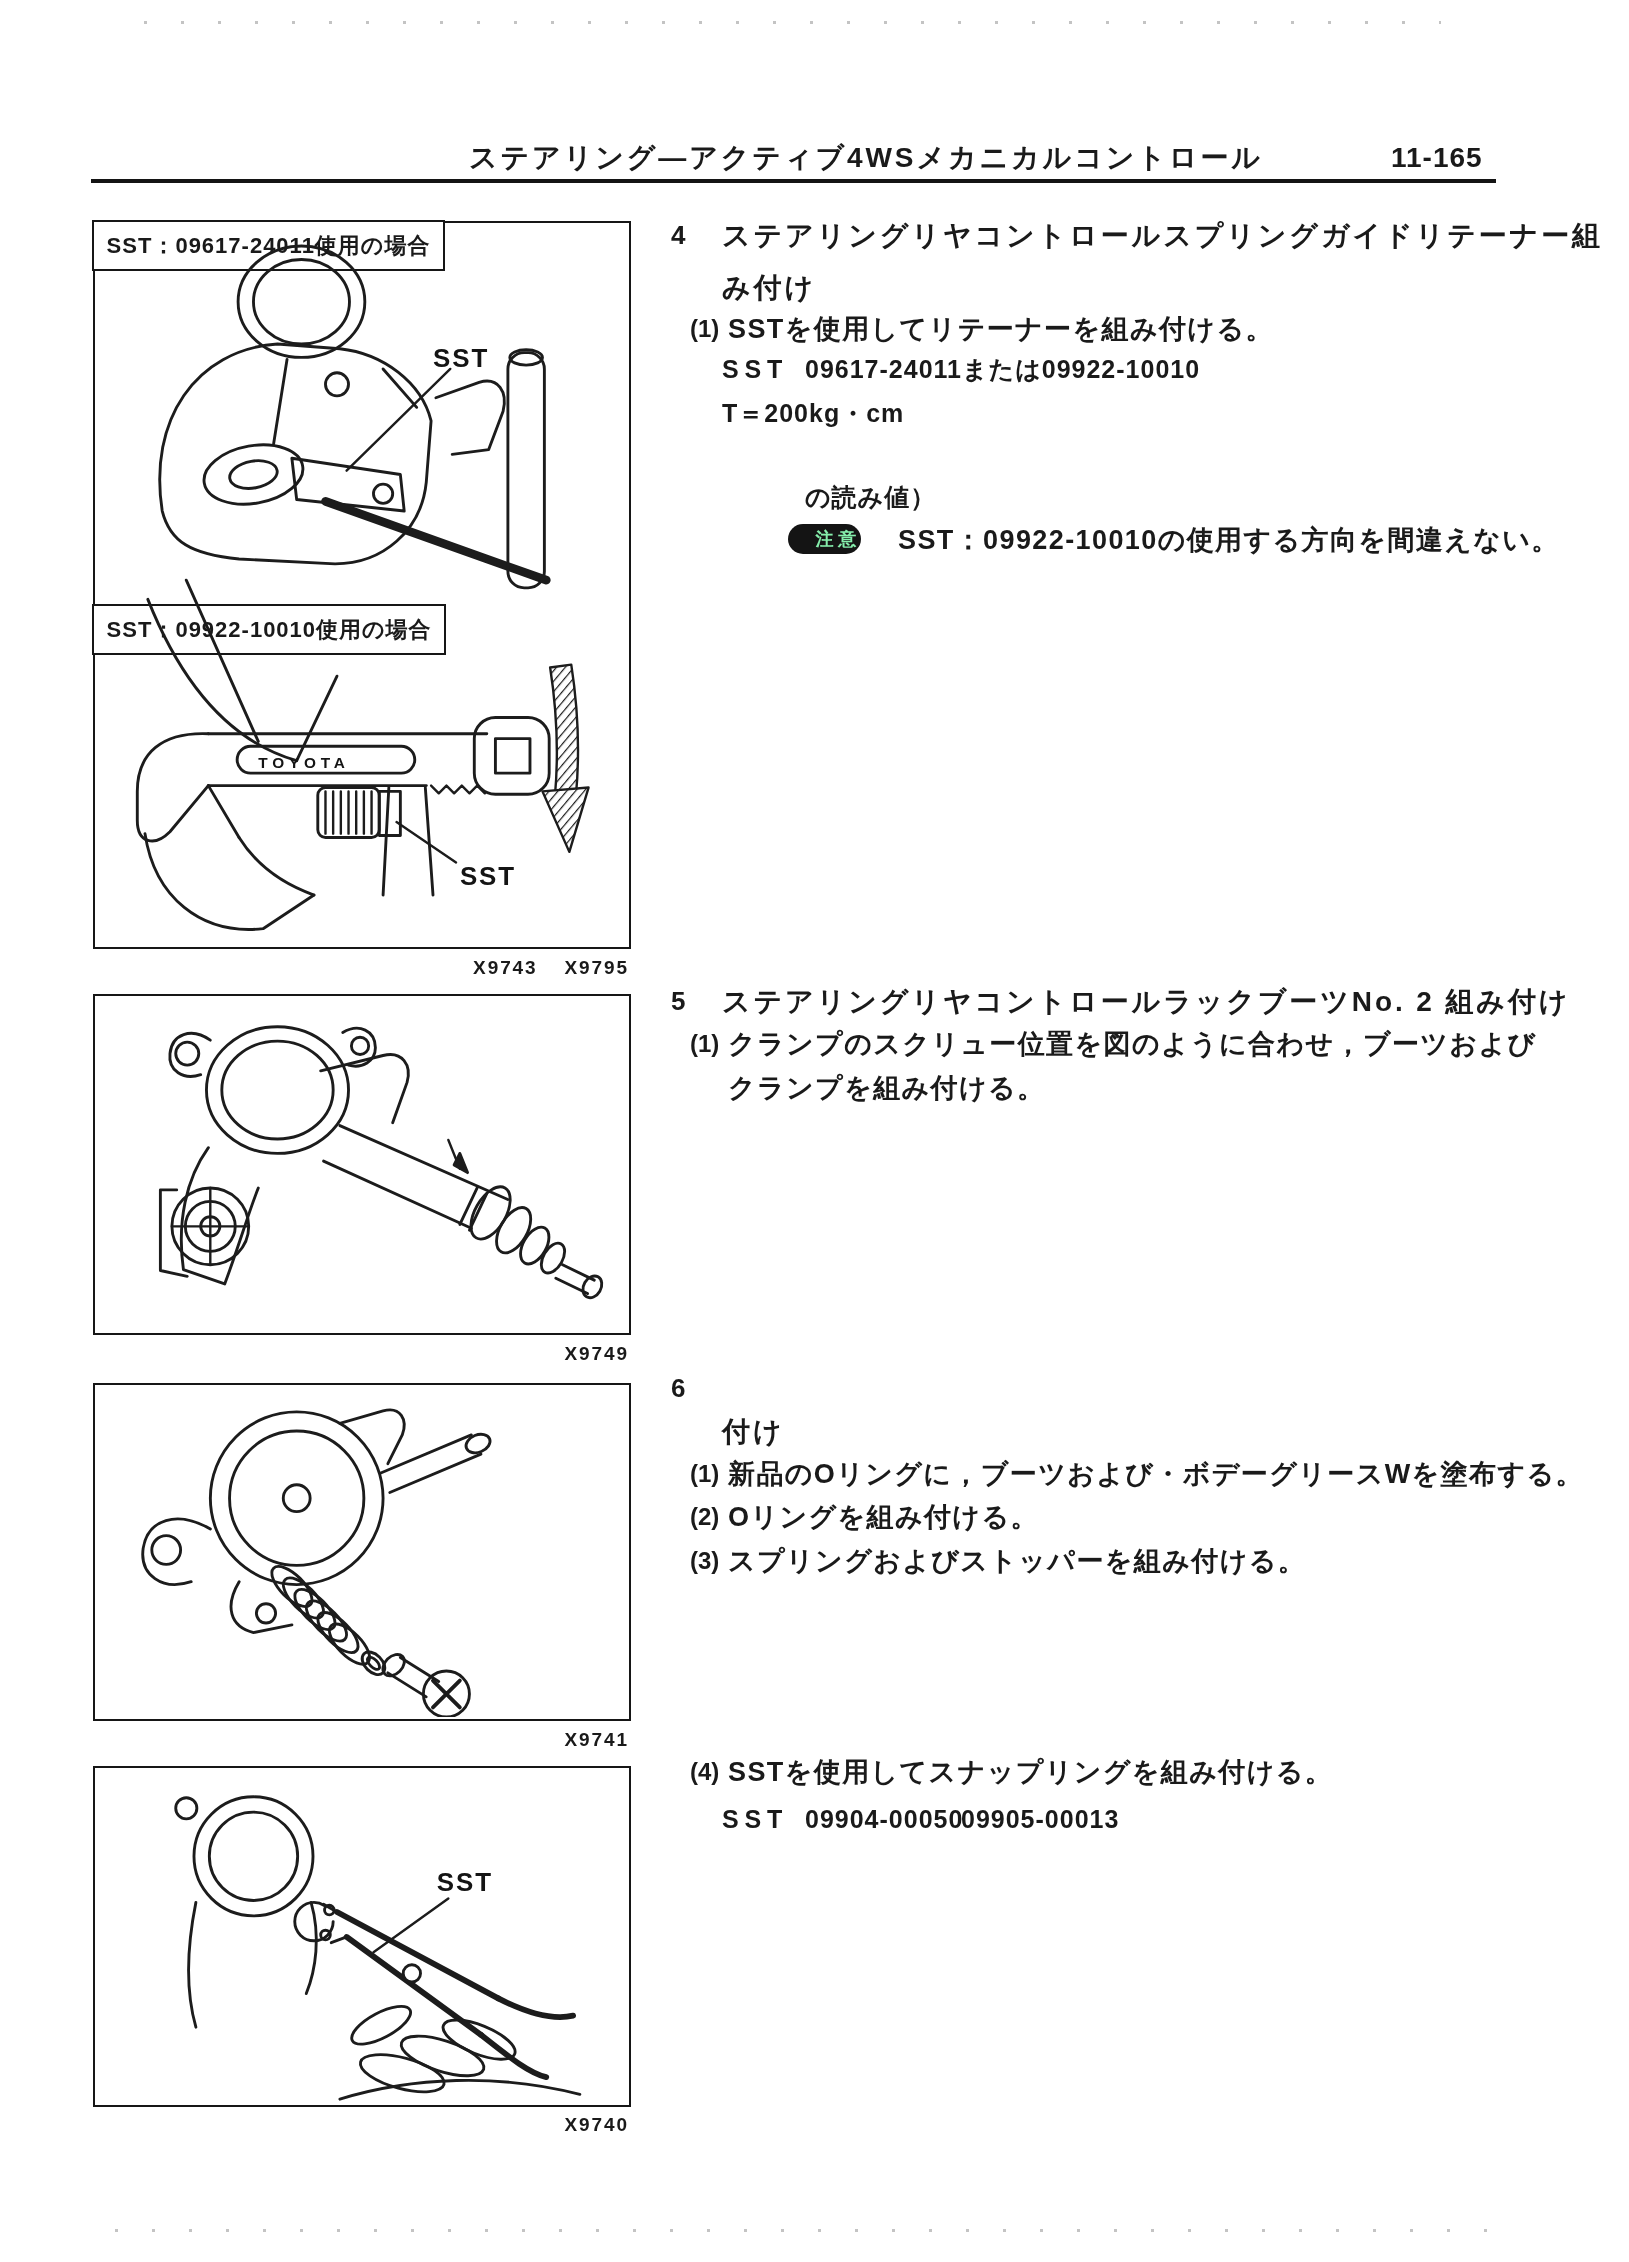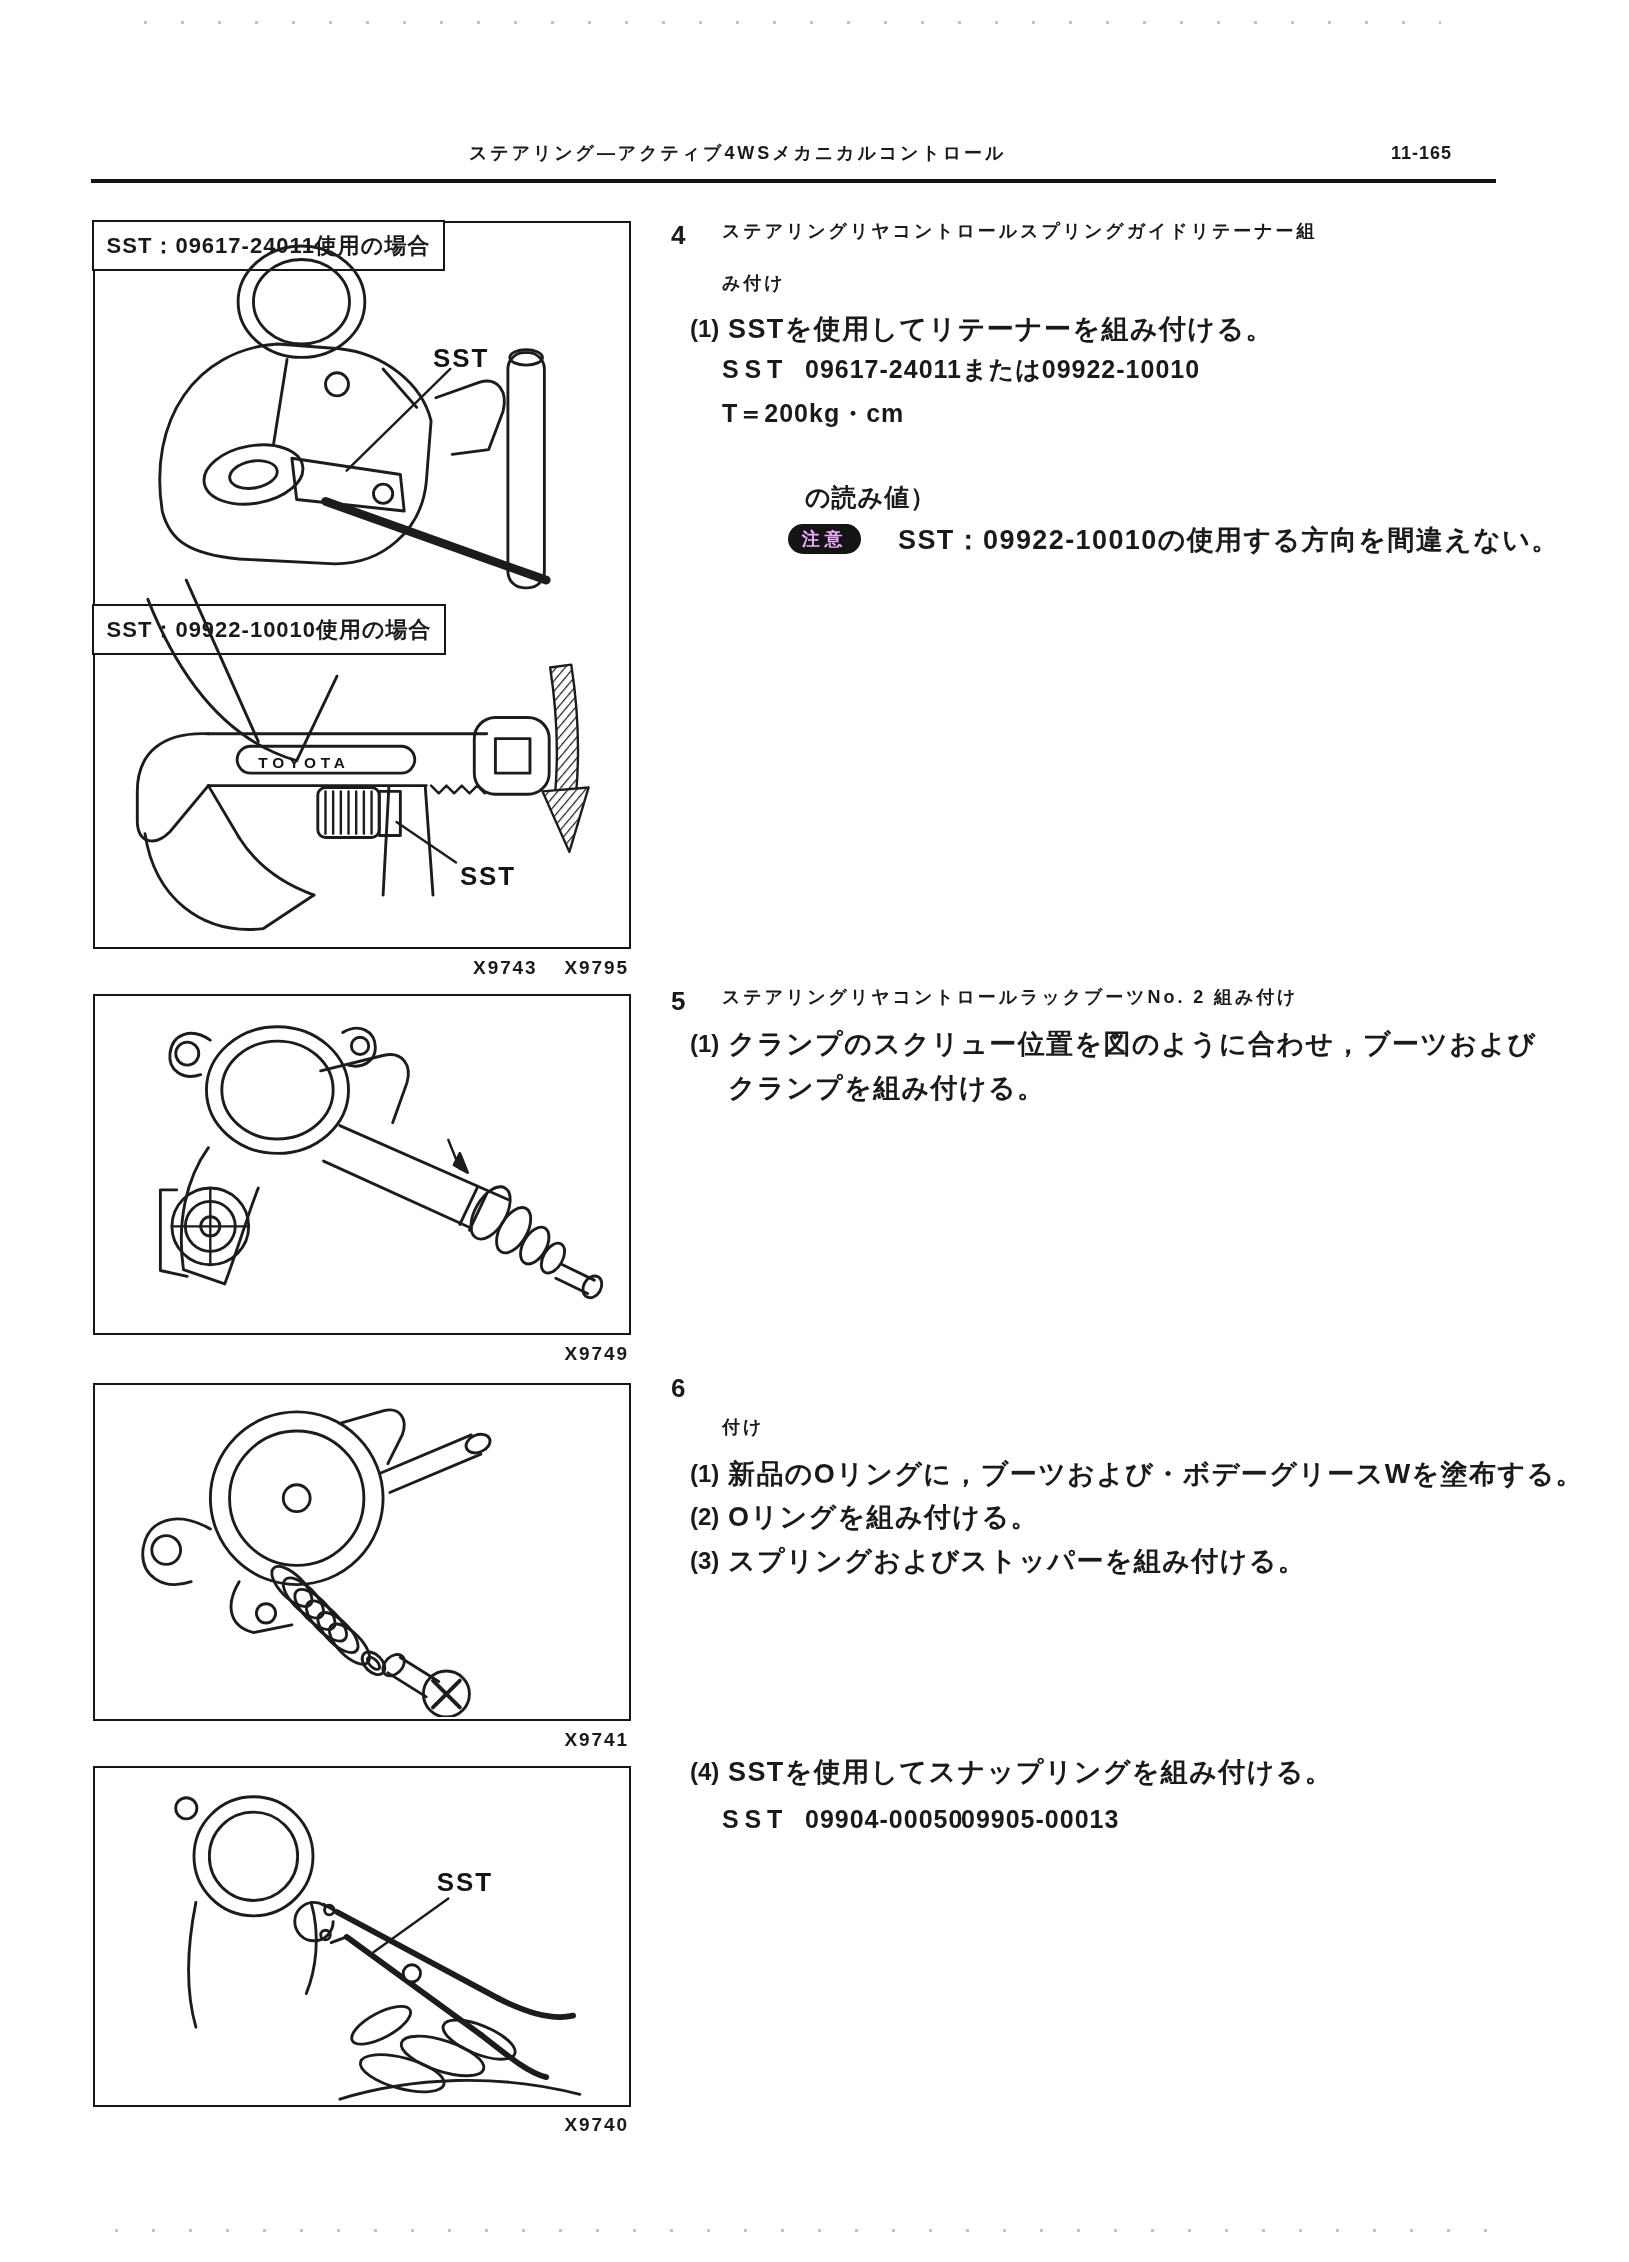--- a/index.html
+++ b/index.html
@@ -1,32 +1,32 @@
 <!DOCTYPE html>
 <html><head>
 <meta charset="utf-8">
 <style>
   html,body{margin:0;padding:0;background:#e8e8e8;}
   #page{position:relative;width:1629px;height:2262px;background:#ffffff;
         font-family:"Liberation Sans",sans-serif;color:#1a1a1a;overflow:hidden;}
   .abs{position:absolute;white-space:nowrap;line-height:1;}
   .jp{font-size:27px;letter-spacing:1.4px;font-weight:600;}
-  .title{font-size:18px;font-weight:700;letter-spacing:2.9px;}
+  .title{font-size:28px;font-weight:700;letter-spacing:2.9px;}
   .secnum{font-size:26px;font-weight:700;}
   .stepnum{font-size:24px;font-weight:600;}
   .spec{font-size:25px;font-weight:700;letter-spacing:1px;}
   .rule{position:absolute;background:#141414;}
   .figbox{position:absolute;border:2.9px solid #161616;box-sizing:border-box;background:#fff;}
   .figlabel{position:absolute;left:-2.9px;top:-2.9px;border:2.9px solid #161616;background:#fff;
             font-size:22px;font-weight:700;letter-spacing:1px;padding:8.6px 12.5px;white-space:nowrap;box-sizing:border-box;}
   .figcode{position:absolute;font-size:19px;font-weight:700;letter-spacing:1.9px;}
   .figcode span{margin-left:0;}
   .figcode .gap{margin-left:27px;}
-  .badge{position:absolute;background:#141414;color:#f0abfc;border-radius:15.4px;
-         width:73px;height:30px;text-align:center;line-height:30px;font-size:18px;
+  .badge{position:absolute;background:#141414;color:#86efac;border-radius:15.4px;
+         width:73px;height:30px;text-align:right;line-height:30px;font-size:18px;
          font-weight:700;letter-spacing:4.8px;}
   svg.fig{position:absolute;left:0;top:0;}
   svg .ink{stroke:#1c1c1c;stroke-width:3;fill:none;stroke-linecap:round;stroke-linejoin:round;}
   svg text{fill:#141414;font-family:"Liberation Sans",sans-serif;font-weight:700;}
   .noise{position:absolute;height:2.9px;opacity:.35;
          background:repeating-linear-gradient(90deg,#555 0 2.9px,transparent 2.9px 37px);}
 </style>
 </head>
 <body>
 

